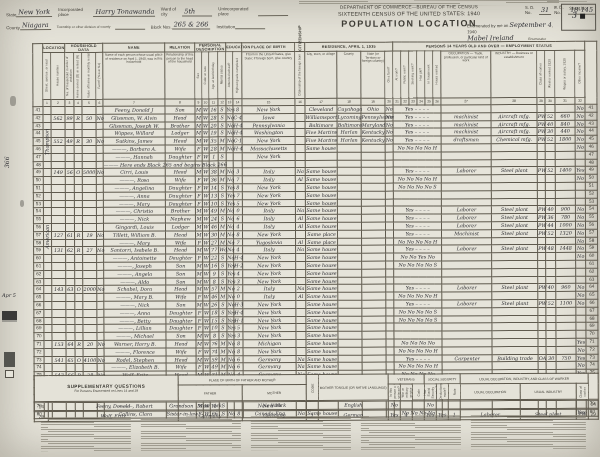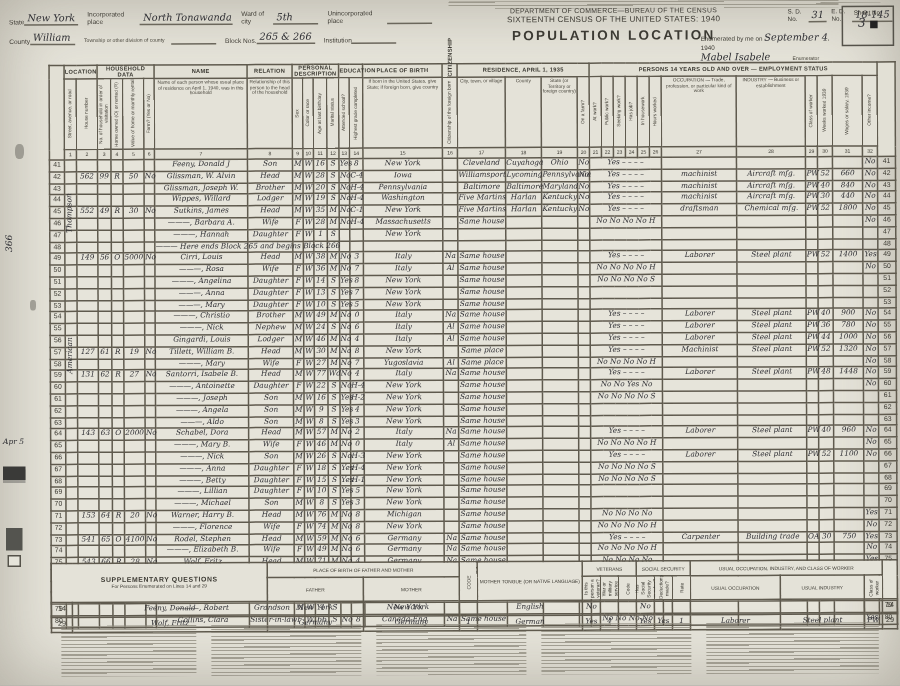--- a/index.html
+++ b/index.html
@@ -79,35 +79,35 @@
   <div class="microbar" style="left:548px;top:0px;width:40px;height:3px;"></div>
 
   <div class="hdr-left">
     <div class="fline">
       <div class="fitem">
           <span class="lbl">State</span>
         <span class="val hw">New York</span>
         </div>
       <div class="fitem">
           <span class="lbl">Incorporated place</span>
-        <span class="val hw">North Tonawanda</span>
+        <span class="val hw">Harry Tonawanda</span>
         </div>
       <div class="fitem">
           <span class="lbl">Ward of city</span>
         <span class="val hw">5th</span>
         </div>
       <div class="fitem">
           <span class="lbl">Unincorporated place</span>
         <span class="val hw"></span>
         </div>
     </div>
     <div class="fline">
       <div class="fitem">
           <span class="lbl">County</span>
-        <span class="val hw">William</span>
+        <span class="val hw">Niagara</span>
         </div>
       <div class="fitem">
           <span class="t" style="width:58px;">Township or other division of county</span>
         <span class="val hw"></span>
         </div>
       <div class="fitem">
           <span class="lbl">Block Nos.</span>
         <span class="val hw">265 &amp; 266</span>
         </div>
       <div class="fitem">
@@ -134,21 +134,21 @@
 
   <div class="sheetbox">
     <span>Sheet No.</span><br>
     <span class="hw">3</span><span class="blacksq"></span>
   </div>
 
   <div class="enum">
     <span>Enumerated by me on</span>
     <span class="hw">September 4</span>,
     <span>1940</span><br>
-    <span class="sig hw">Mabel Isabele</span>
+    <span class="sig hw">Mabel Ireland</span>
     <span class="t">Enumerator</span>
   </div>
 
   <table id="census">
     <colgroup>
       <col style="width:10px">
         <col style="width:8px">
         <col style="width:14px">
         <col style="width:9px">
       <col style="width:8px">

